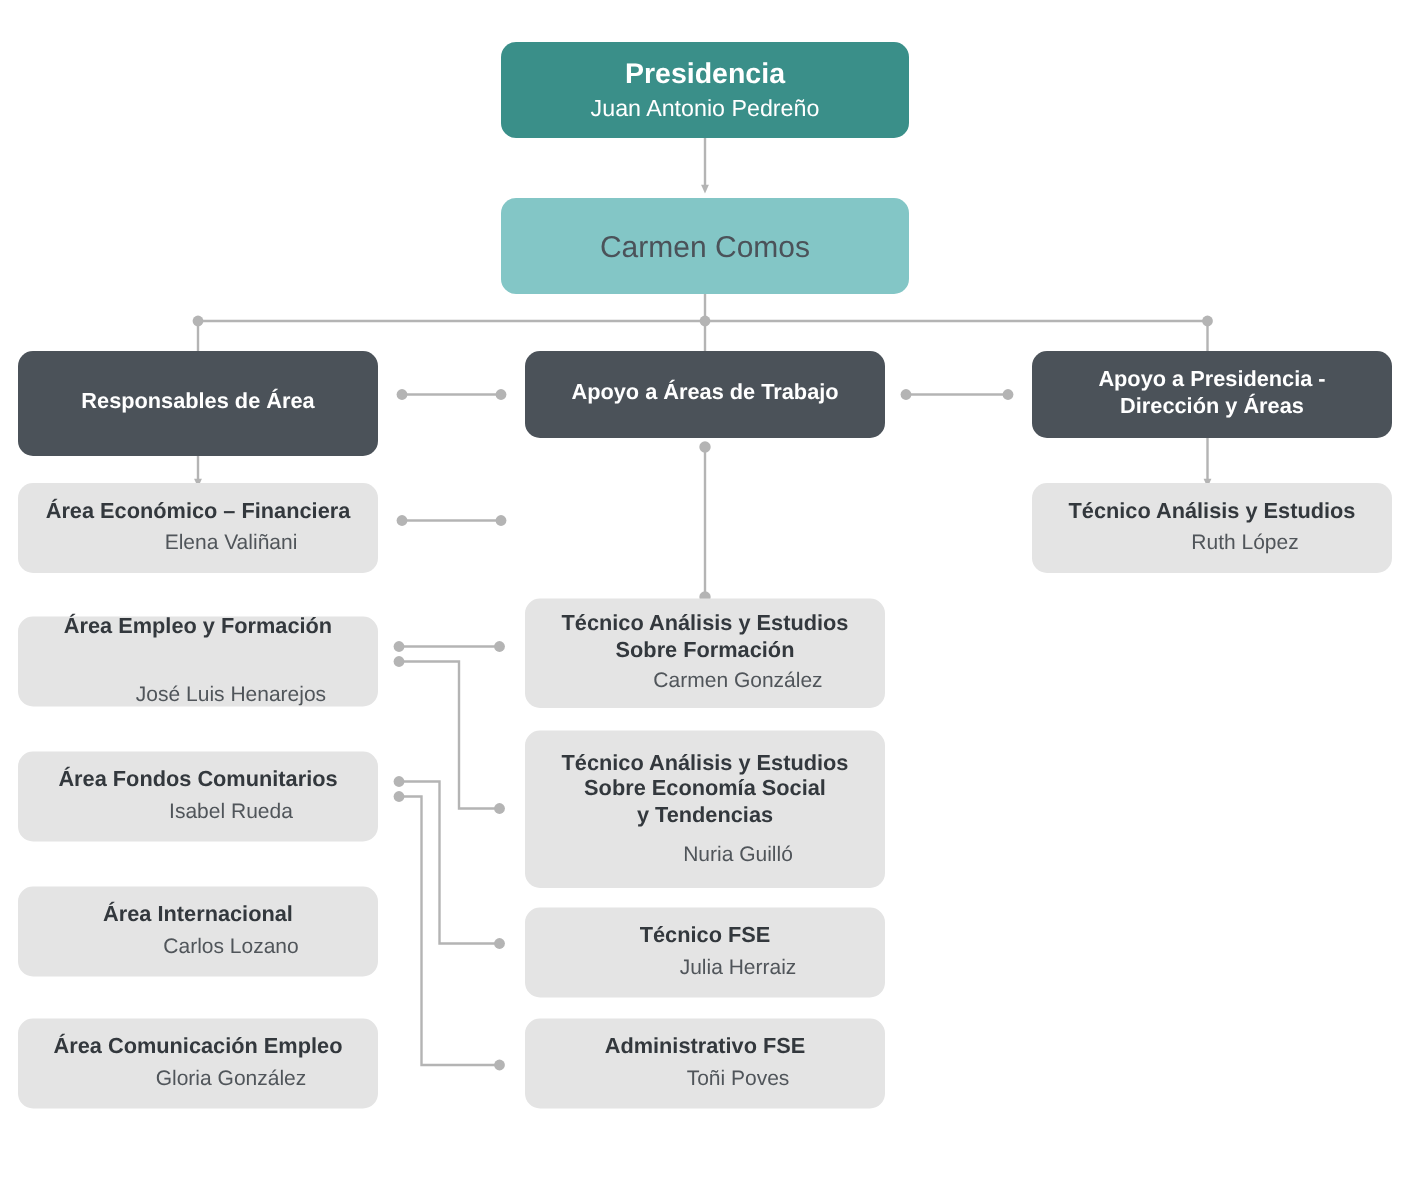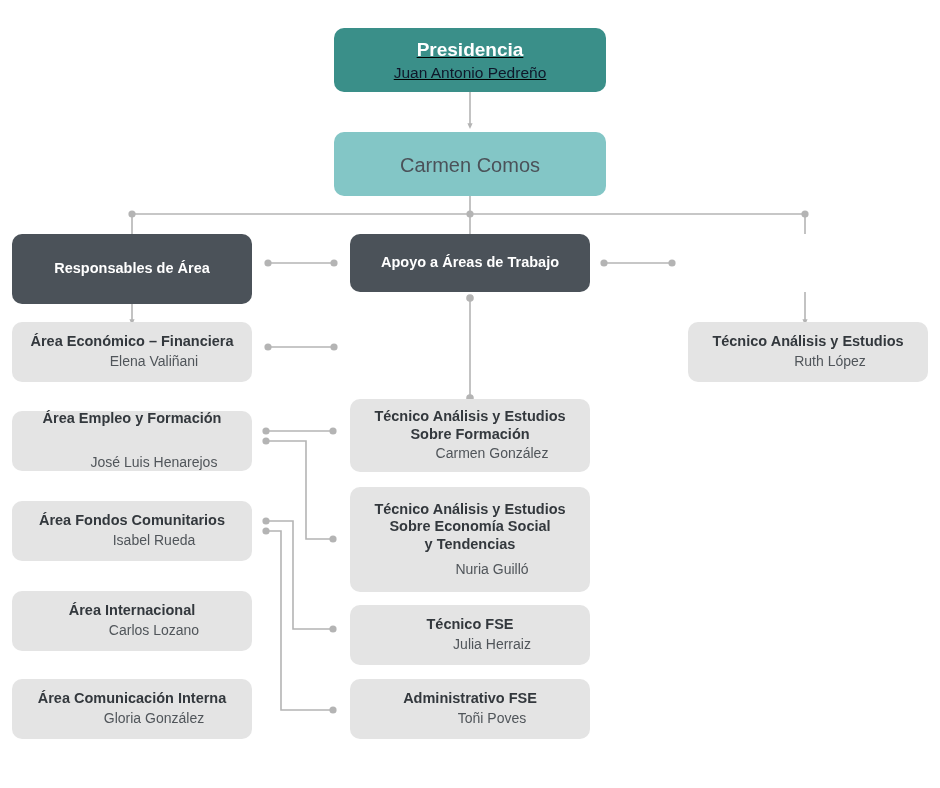--- a/index.html
+++ b/index.html
@@ -40,23 +40,23 @@
   }
   .node .title {
     font-weight: bold;
     line-height: 1.22;
   }
   .node .person {
     font-weight: normal;
     line-height: 1.25;
   }
   
-  .node.teal        { background: #3a8f89; text-decoration: underline; }
+  .node.teal        { background: #3a8f89; }
   .node.teal .title { color: #ffffff; font-size: 19px; }
-  .node.teal .person{ color: #0f172a; font-size: 15.5px; margin-top: 2px; }
+  .node.teal .person{ color: #ffffff; font-size: 15.5px; margin-top: 2px; }
 
   .node.aqua        { background: #83c6c6; }
   .node.aqua .title { color: #4b5259; font-size: 17px; }
   .node.aqua .person{ color: #4b5259; font-size: 20px; margin-top: 2px; }
 
   .node.dark        { background: #4b5259; }
   .node.dark .title { color: #ffffff; font-size: 14.5px; }
 
   .node.light        { background: #e4e4e4; }
   .node.light .title { color: #33383d; font-size: 14.5px; }
@@ -143,20 +143,24 @@
   </div>
 
   <div class="node dark" style="left:12px; top:234px; width:240px; height:70px;">
     <div class="title">Responsables de Área</div>
   </div>
 
   <div class="node dark" style="left:350px; top:234px; width:240px; height:58px;">
     <div class="title">Apoyo a Áreas de Trabajo</div>
   </div>
 
+  <div class="node dark" style="left:688px; top:234px; width:240px; height:58px;">
+    <div class="title multiline" style="white-space:pre-line;">Apoyo a Presidencia -
+Dirección y Áreas</div>
+  </div>
 
   <div class="node light" style="left:12px; top:322px; width:240px; height:60px;text-align:right;">
     <div class="title">Área Económico – Financiera</div>
     <div class="person">Elena Valiñani</div>
   </div>
 
   <div class="node light" style="left:12px; top:411px; width:240px; height:60px;gap:24px;">
     <div class="title">Área Empleo y Formación</div>
     <div class="person">José Luis Henarejos</div>
   </div>
@@ -165,21 +169,21 @@
     <div class="title">Área Fondos Comunitarios</div>
     <div class="person">Isabel Rueda</div>
   </div>
 
   <div class="node light" style="left:12px; top:591px; width:240px; height:60px;">
     <div class="title">Área Internacional</div>
     <div class="person">Carlos Lozano</div>
   </div>
 
   <div class="node light" style="left:12px; top:679px; width:240px; height:60px;">
-    <div class="title">Área Comunicación Interna</div>
+    <div class="title">Área Comunicación Empleo</div>
     <div class="person">Gloria González</div>
   </div>
 
   <div class="node light" style="left:350px; top:399px; width:240px; height:73px;">
     <div class="title" style="white-space:pre-line;">Técnico Análisis y Estudios
 Sobre Formación</div>
     <div class="person">Carmen González</div>
   </div>
 
   <div class="node light" style="left:350px; top:487px; width:240px; height:105px;">

